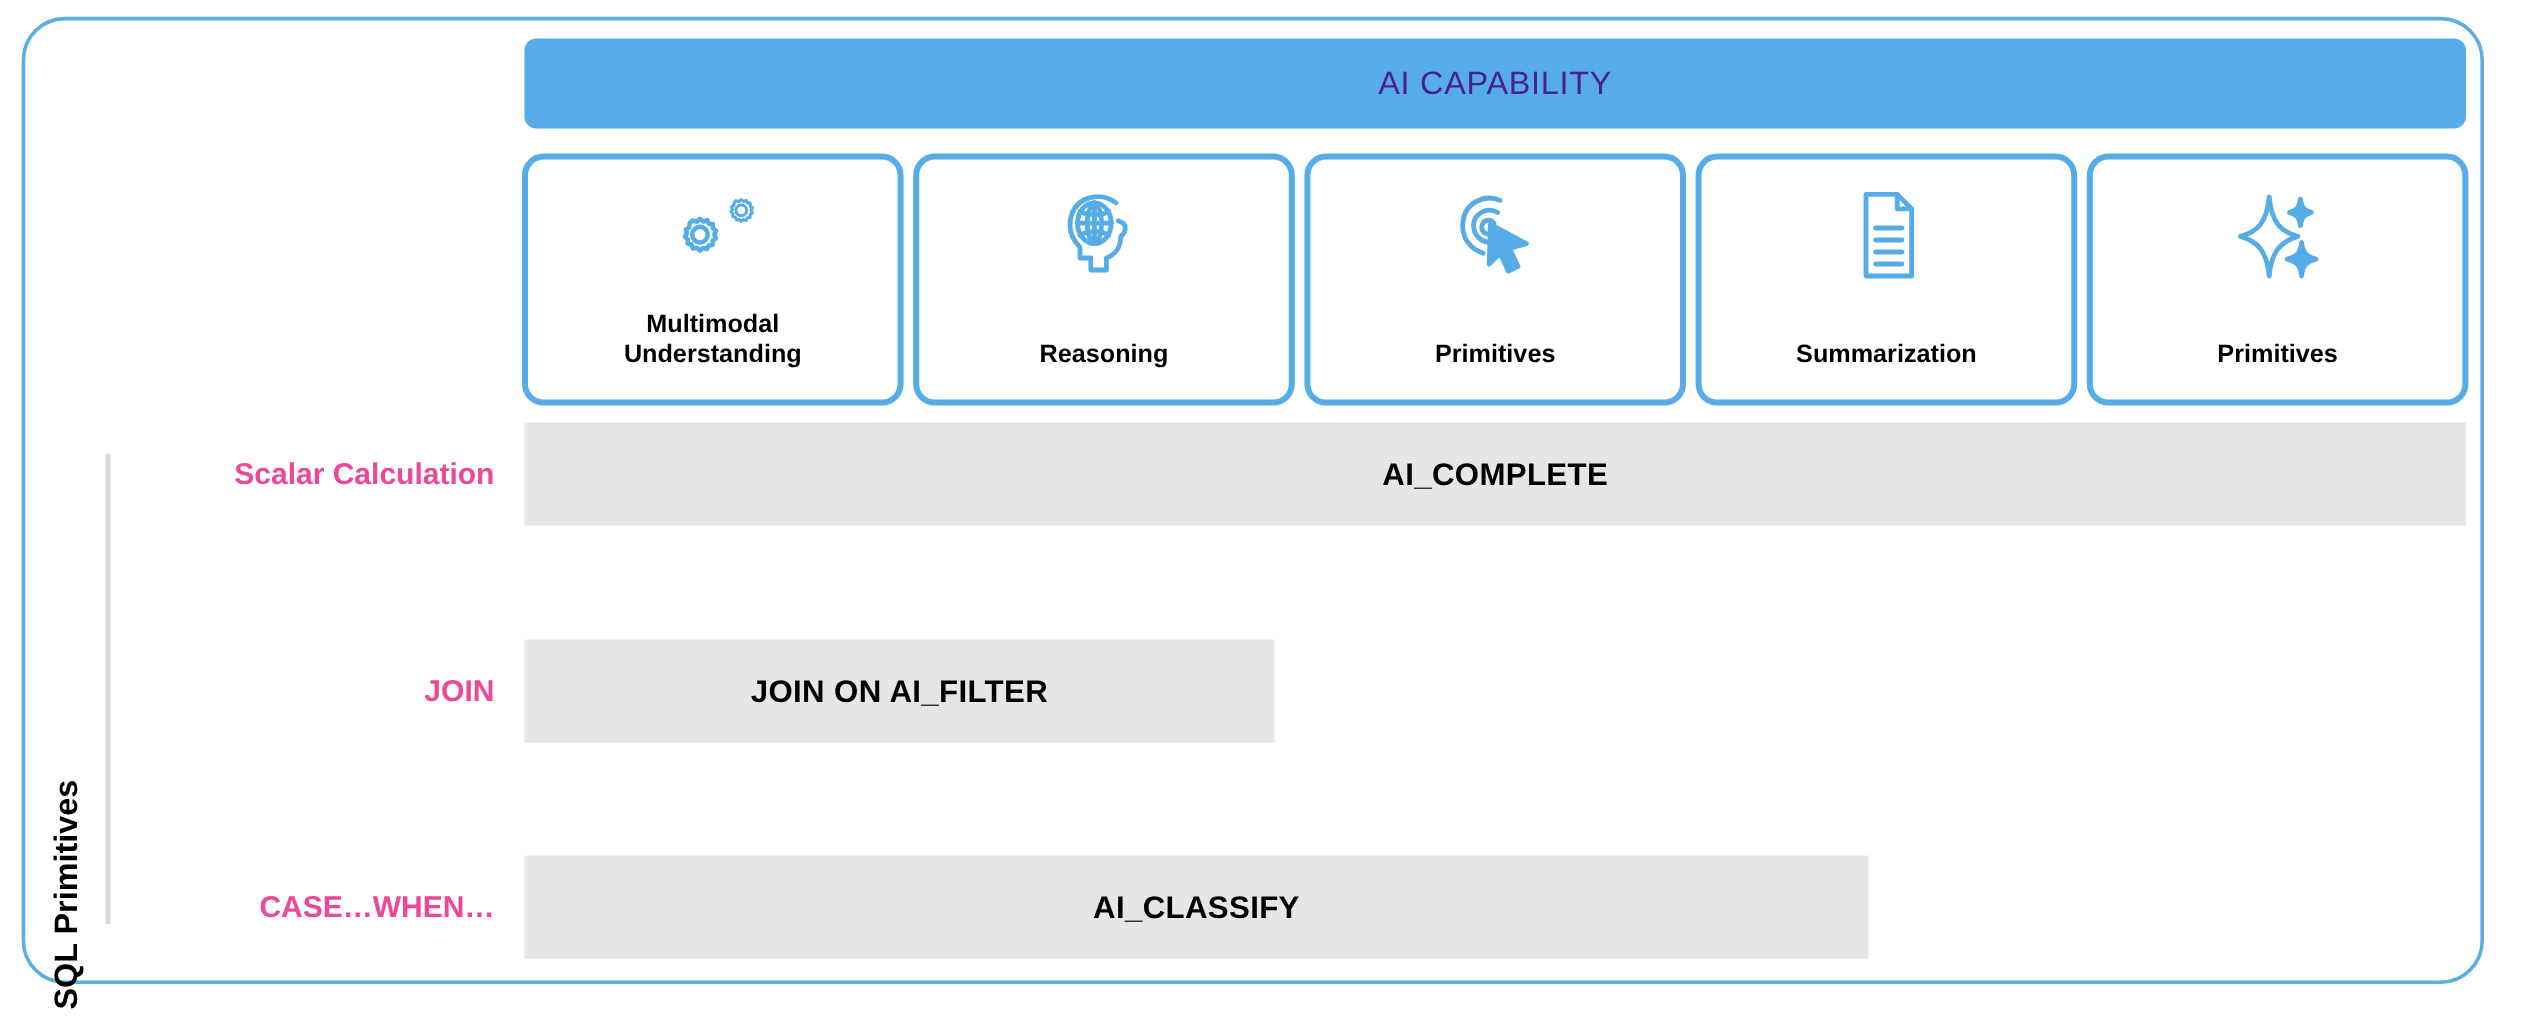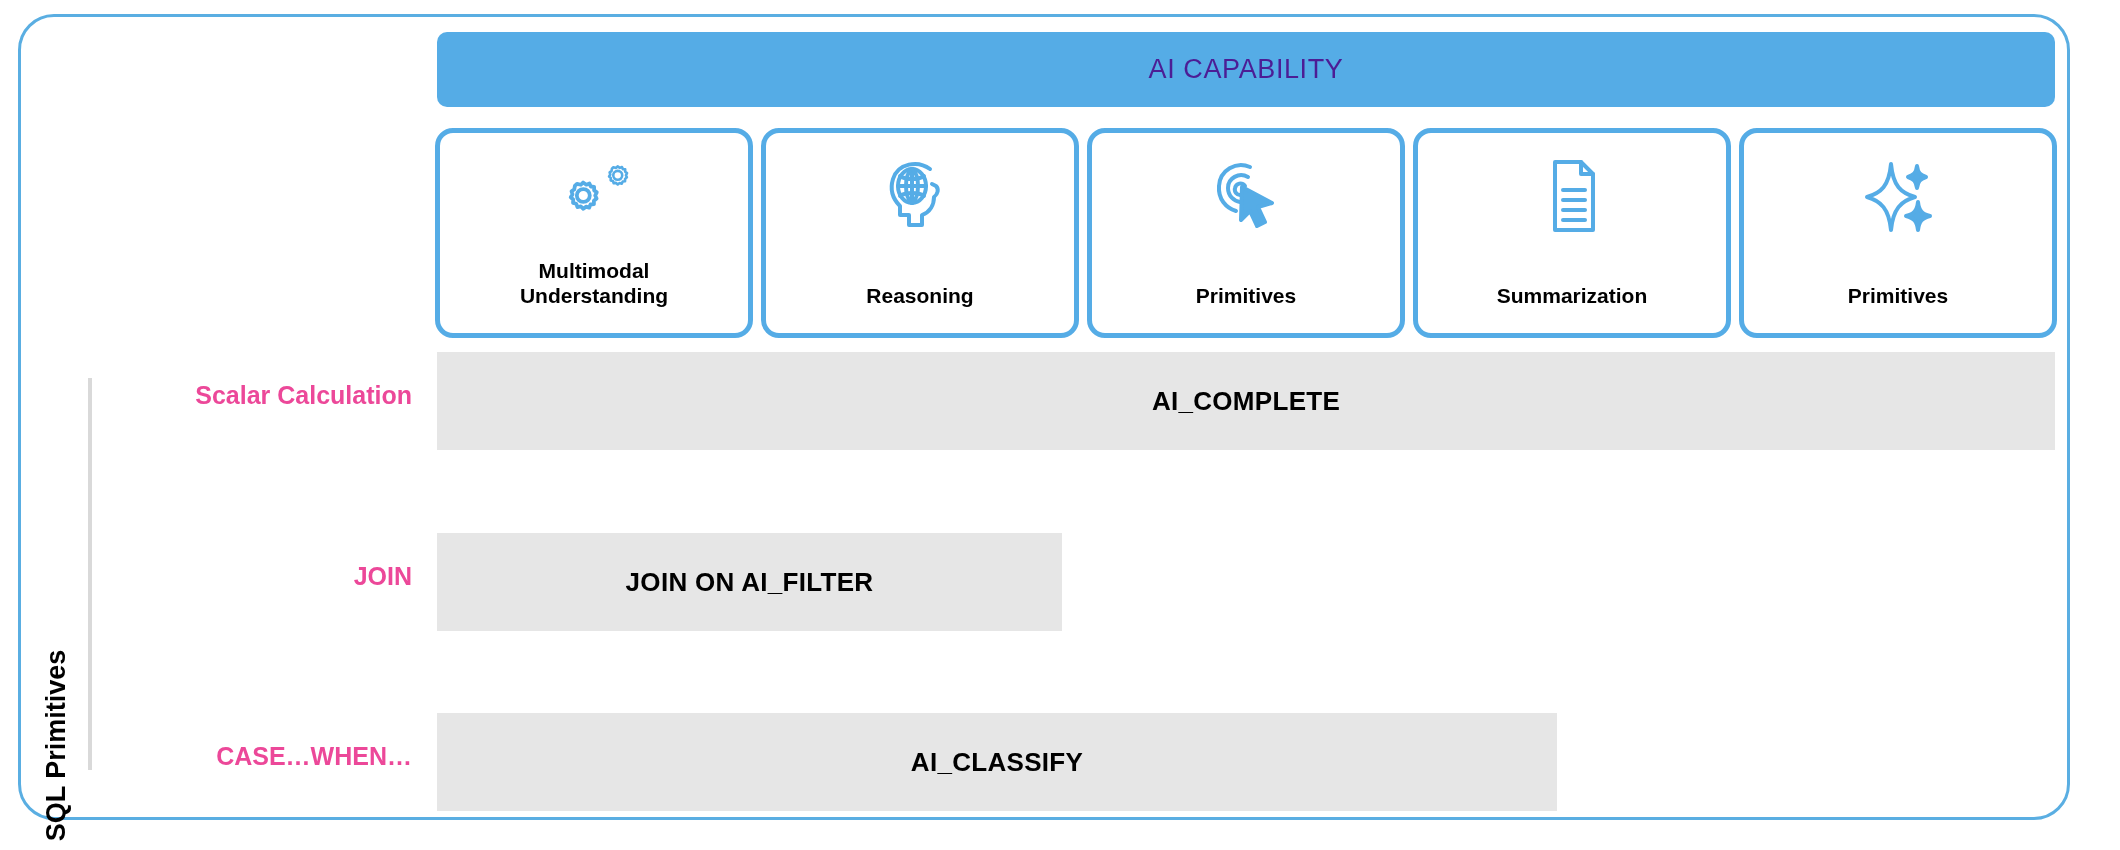--- a/index.html
+++ b/index.html
@@ -147,21 +147,21 @@
     display: flex;
     align-items: center;
     justify-content: flex-end;
     font-size: 25px;
     font-weight: bold;
     color: #ec4899;
     text-align: right;
   }
   .row-bar {
     position: absolute;
-    height: 98px;
+    height: 86px;
     background: #e6e6e6;
     display: flex;
     align-items: center;
     justify-content: center;
   }
   .row-bar-label {
     font-size: 26px;
     font-weight: bold;
     color: #000000;
     letter-spacing: 0.3px;

